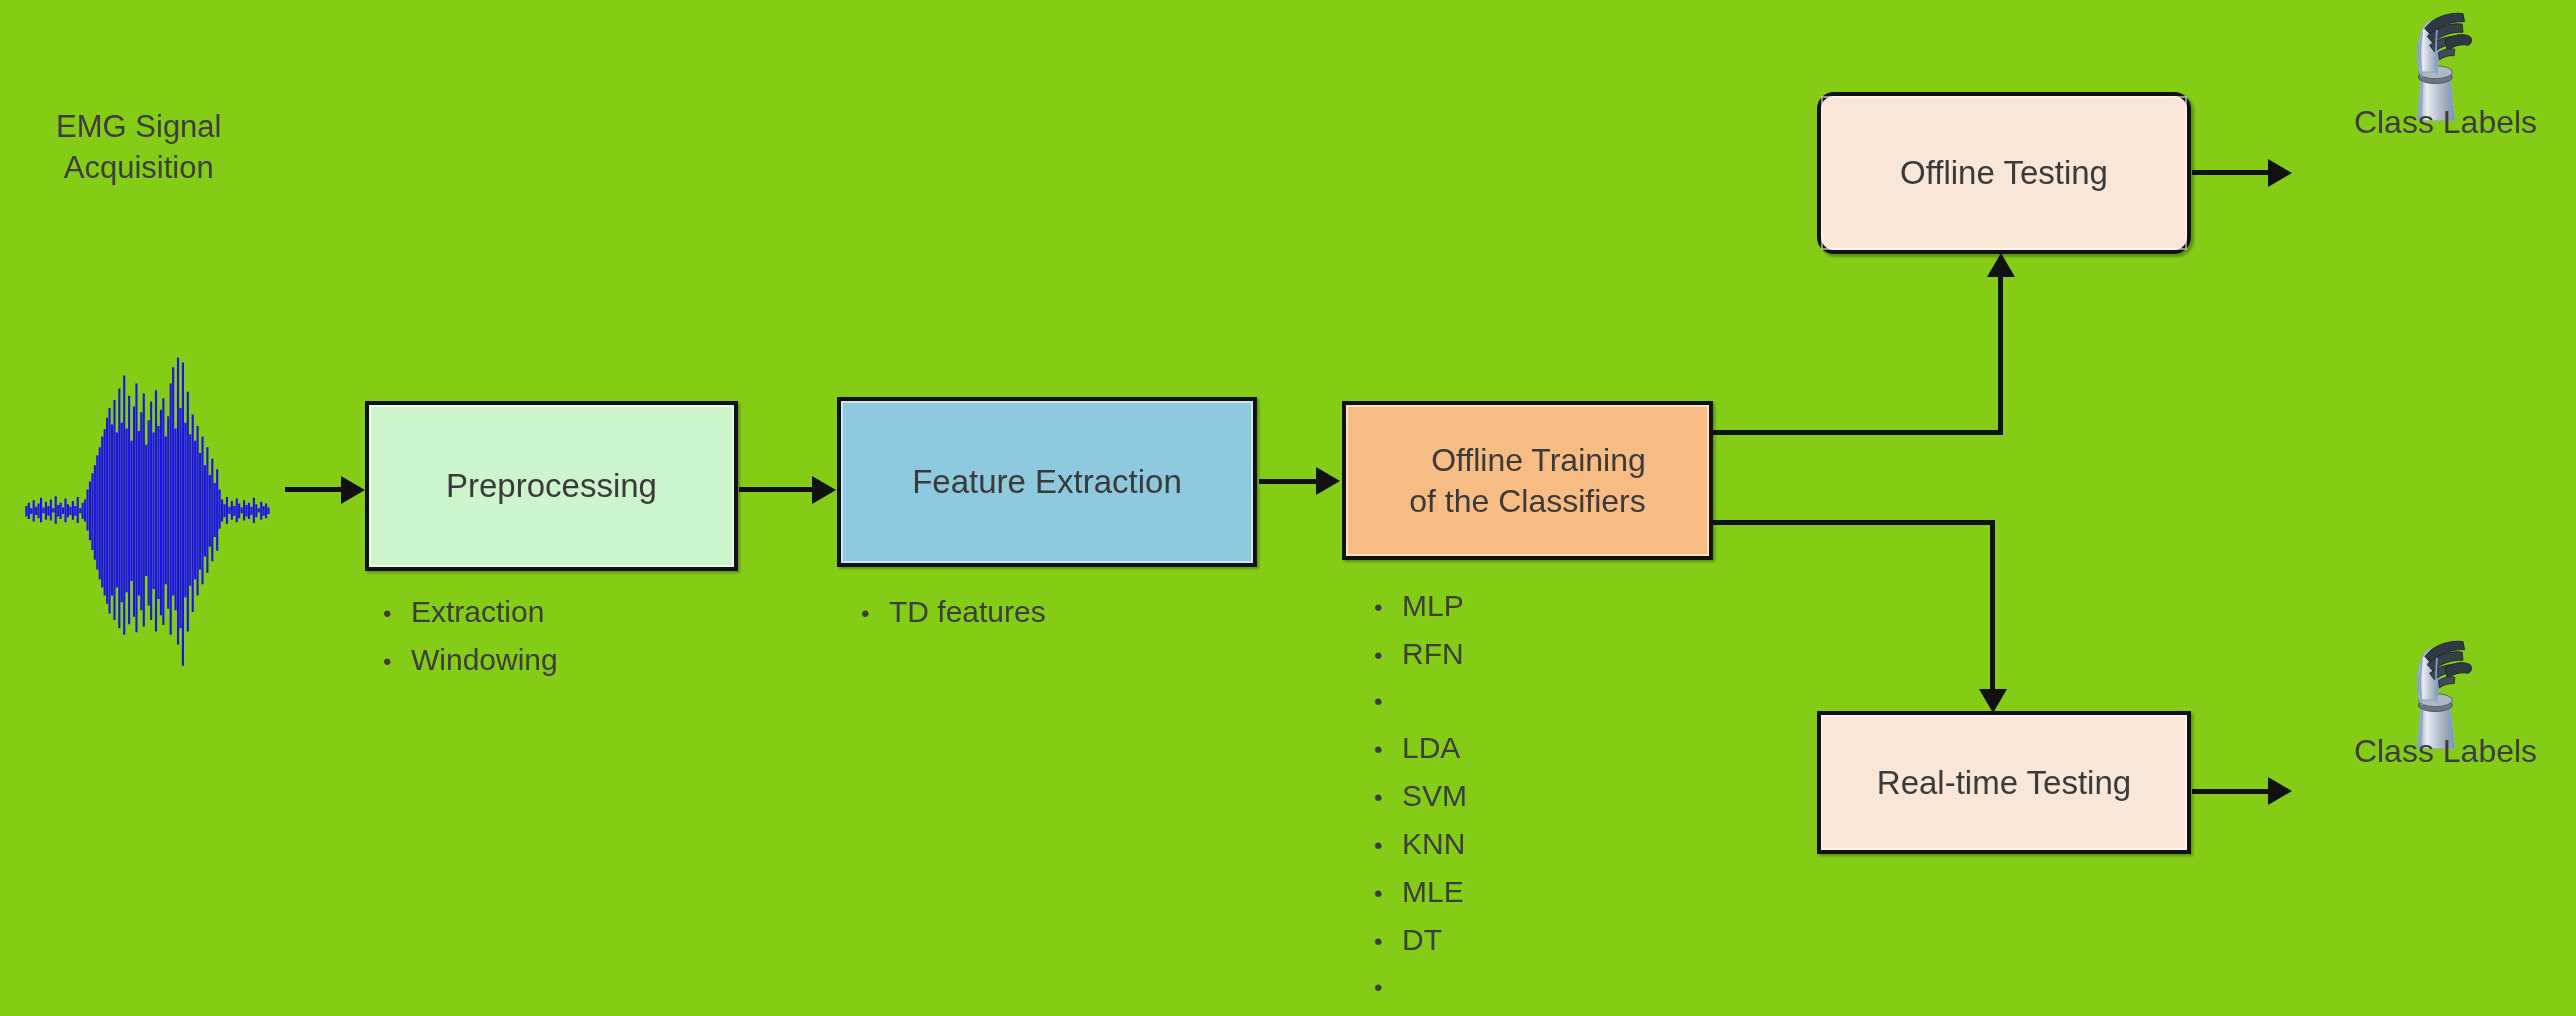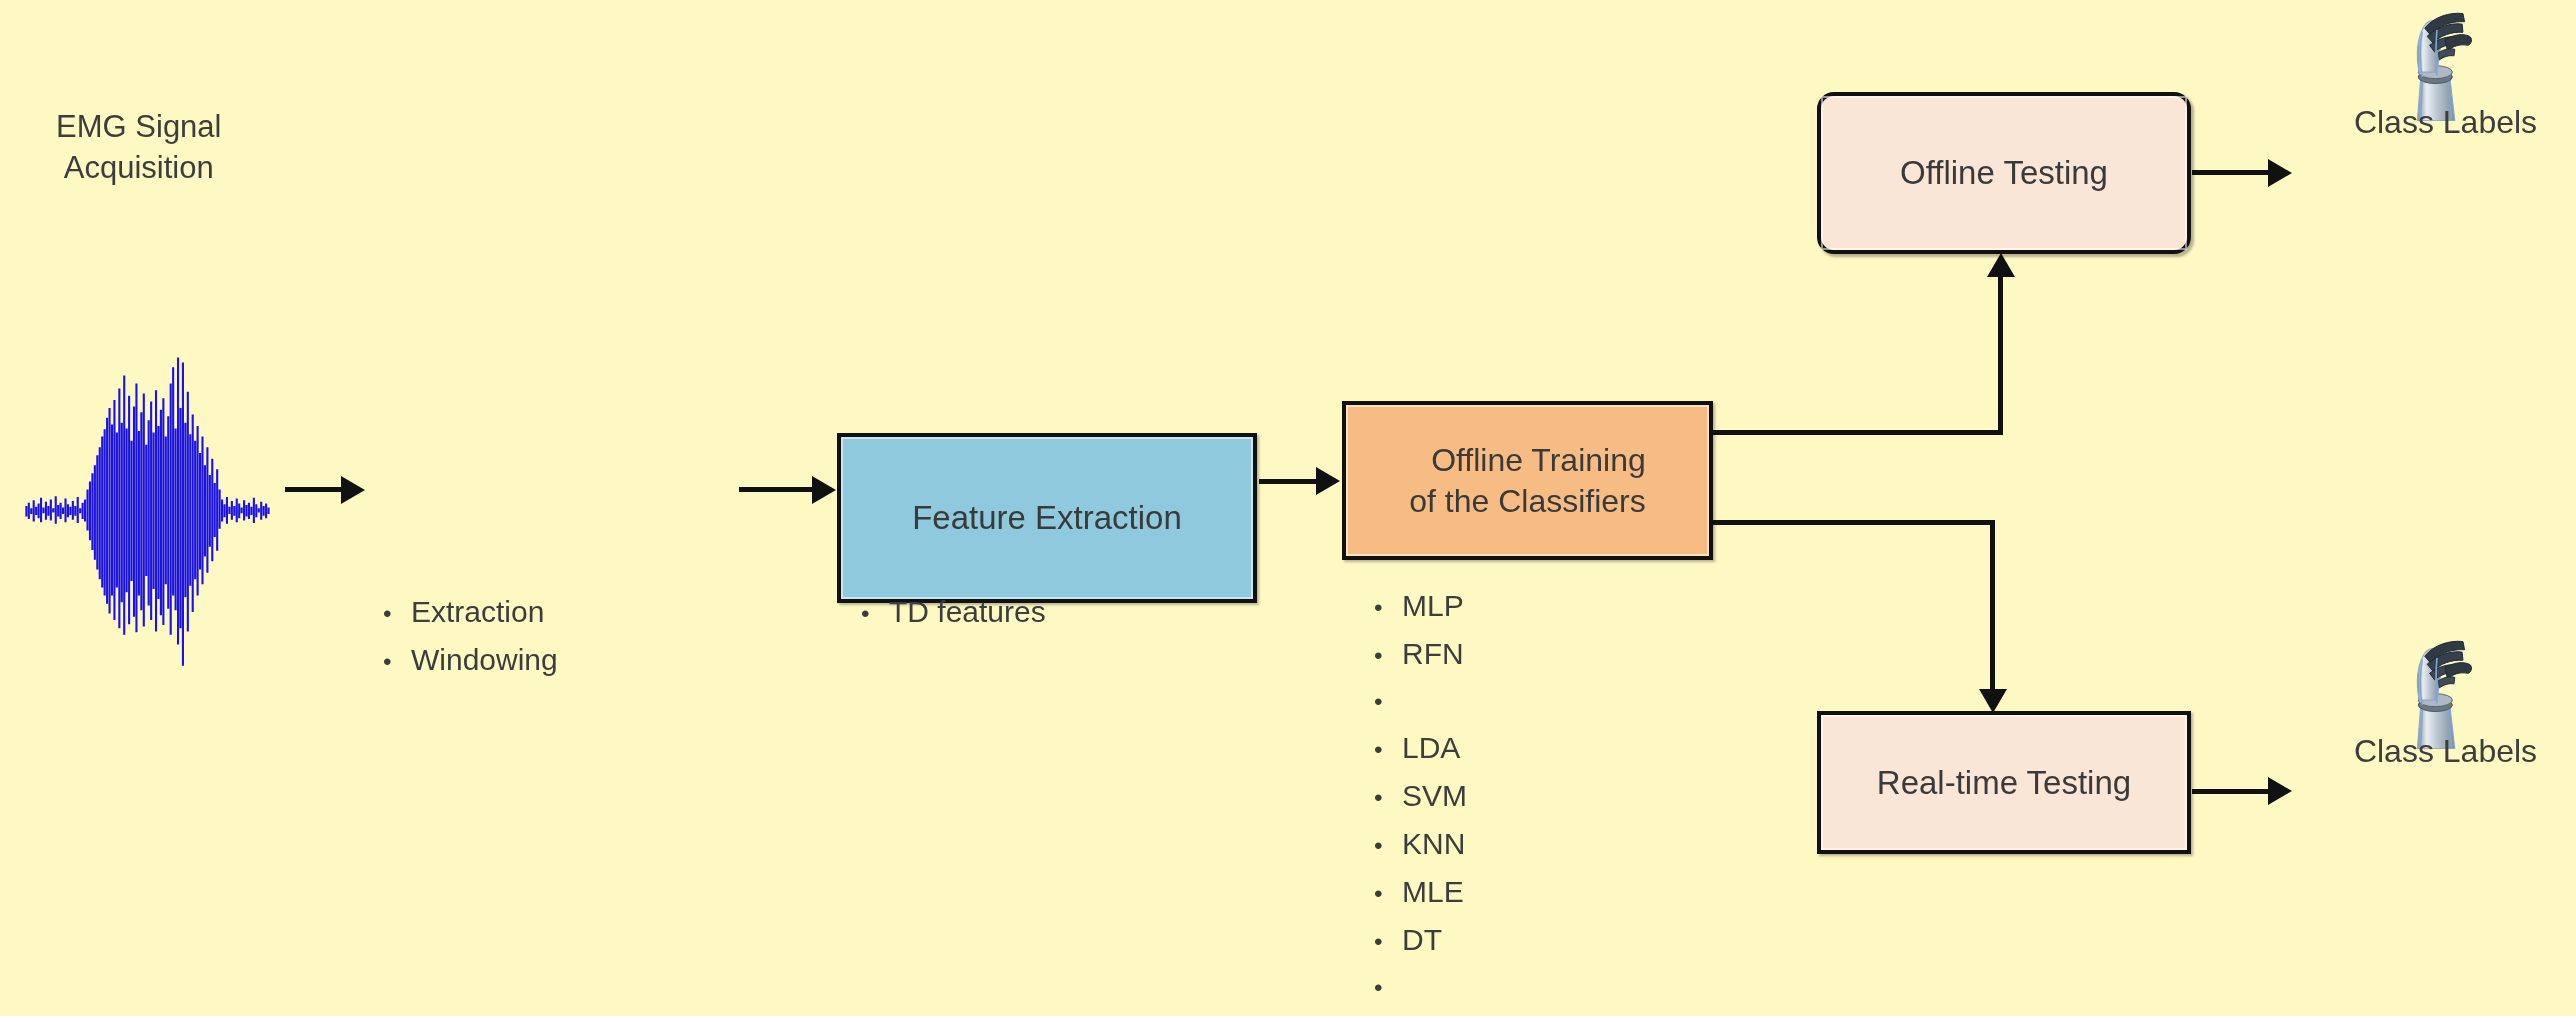--- a/index.html
+++ b/index.html
@@ -8,21 +8,21 @@
     background: #ffffff;
   }
   body {
     font-family: "Liberation Sans", sans-serif;
     color: #3b3b3b;
   }
   #canvas {
     position: relative;
     width: 2576px;
     height: 1016px;
-    background: #fef9c3;
+    background: #84cc16;
     overflow: hidden;
   }
   .abs { position: absolute; }
 
   
   .label {
     font-size: 31px;
     line-height: 39px;
     color: #3d3d3d;
     text-align: center;
@@ -157,36 +157,39 @@
                  M268 192 L268 199 M271 183 L271 208 M274 189 L274 203 M277 186 L277 206
                  M280 191 L280 201 M283 180 L283 211 M286 188 L286 204 M289 193 L289 198
                  M292 185 L292 207 M295 190 L295 202 M298 187 L298 205 M301 192 L301 200"></path>
       </g>
     </svg>
   </div>
 
   <div class="abs hline" style="left:285px; top:487px; width:59px;"></div>
   <div class="abs arrow-right" style="left:341px; top:476px;"></div>
 
+  <div class="abs box" style="left:365px; top:401px; width:373px; height:170px; background:#ccf5cc;">
+    <div class="box-inner">Preprocessing</div>
+  </div>
 
   <div class="abs bullets" style="left:383px; top:589px; width:351px;">
     <div class="bullet-row">
       <span class="bullet-dot">•</span>
       <span class="bullet-text">Extraction</span>
     </div>
     <div class="bullet-row">
       <span class="bullet-dot">•</span>
       <span class="bullet-text">Windowing</span>
     </div>
   </div>
 
   <div class="abs hline" style="left:739px; top:487px; width:78px;"></div>
   <div class="abs arrow-right" style="left:812px; top:476px;"></div>
 
-  <div class="abs box" style="left:837px; top:397px; width:420px; height:170px; background:#8fc9dd;margin-top:36px;">
+  <div class="abs box" style="left:837px; top:397px; width:420px; height:170px; background:#8fc9dd;">
     <div class="box-inner">Feature Extraction</div>
   </div>
 
   <div class="abs bullets" style="left:861px; top:589px; width:375px;">
     <div class="bullet-row">
       <span class="bullet-dot">•</span>
       <span class="bullet-text">TD features</span>
     </div>
   </div>
 

